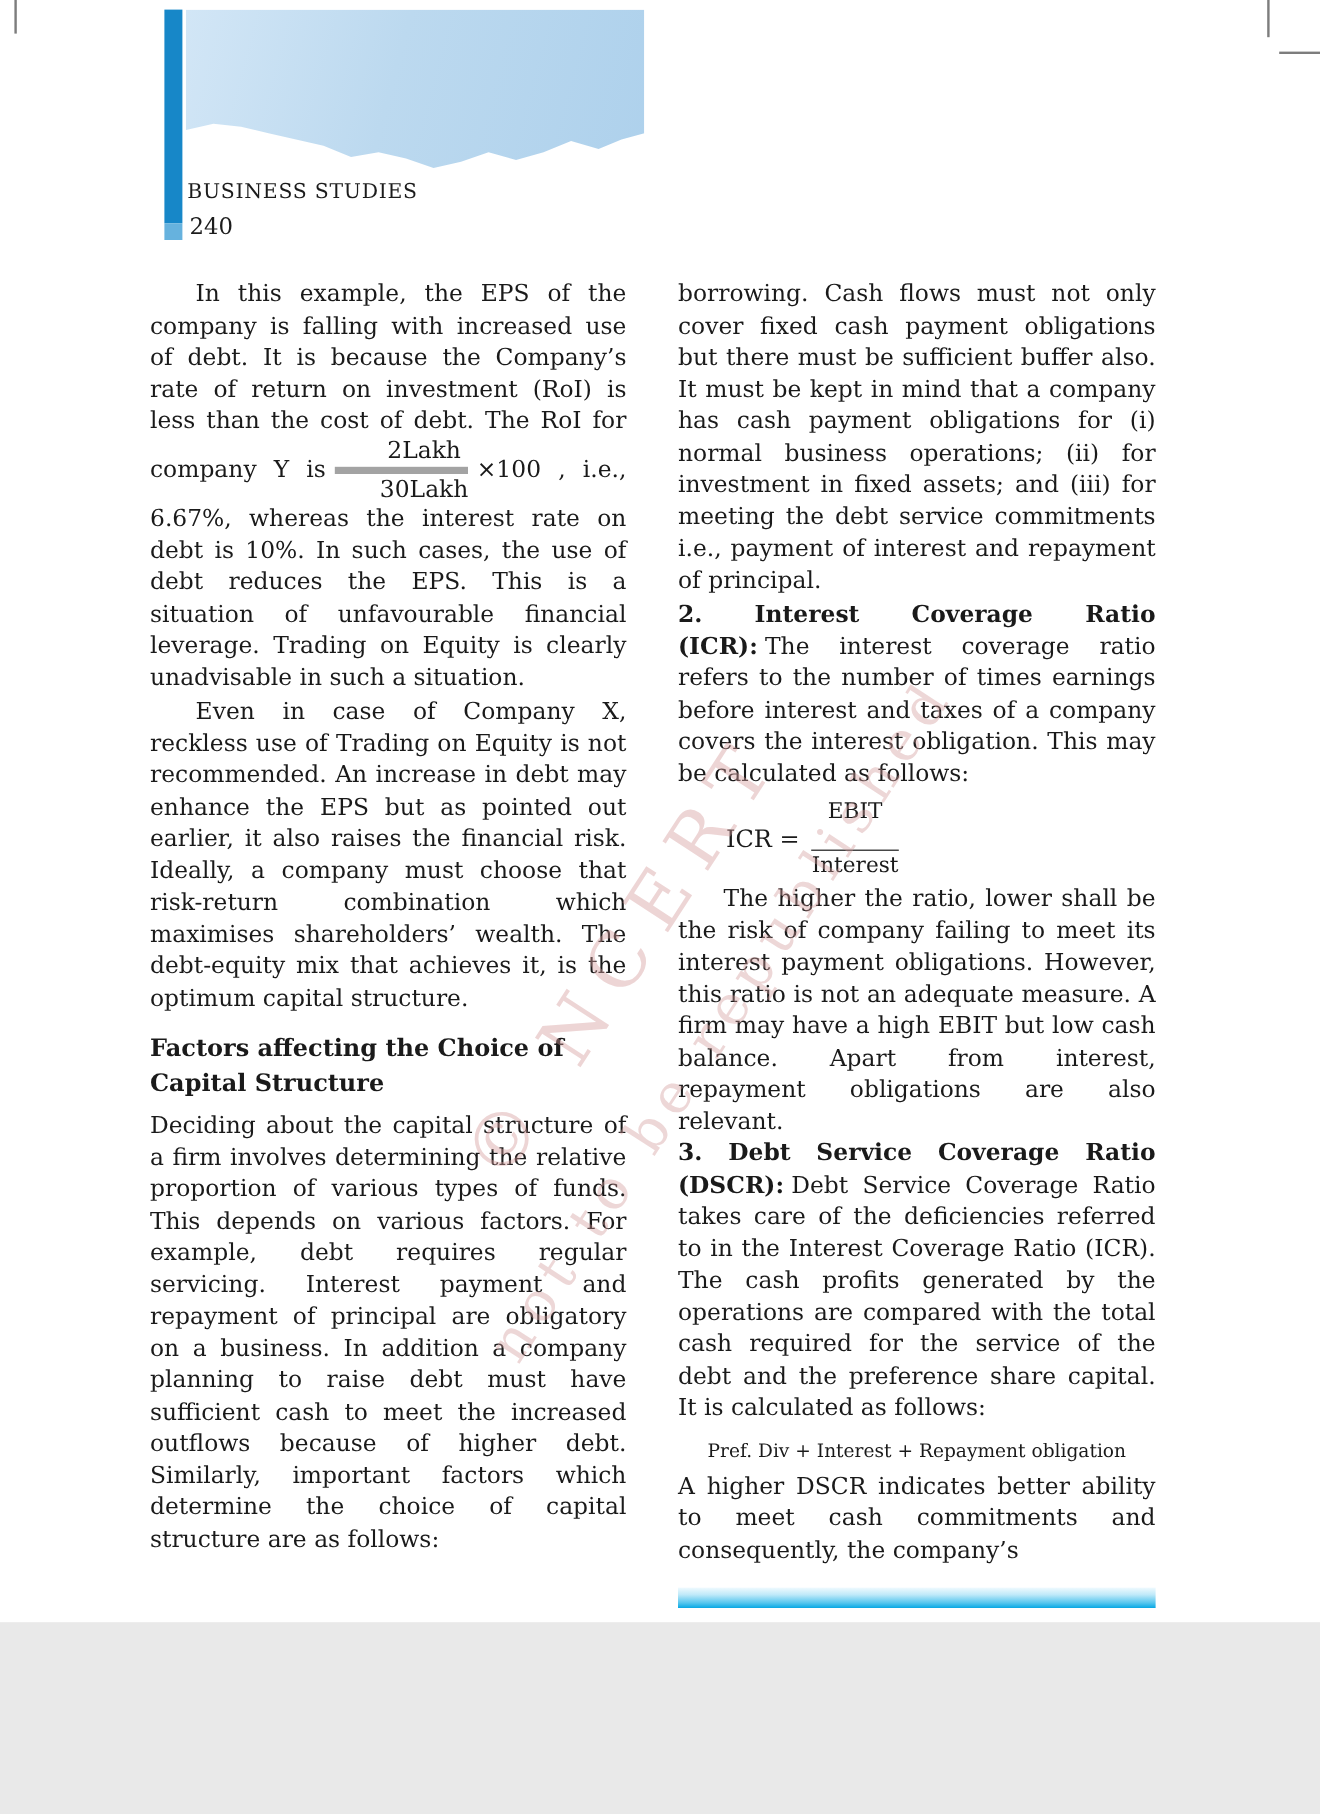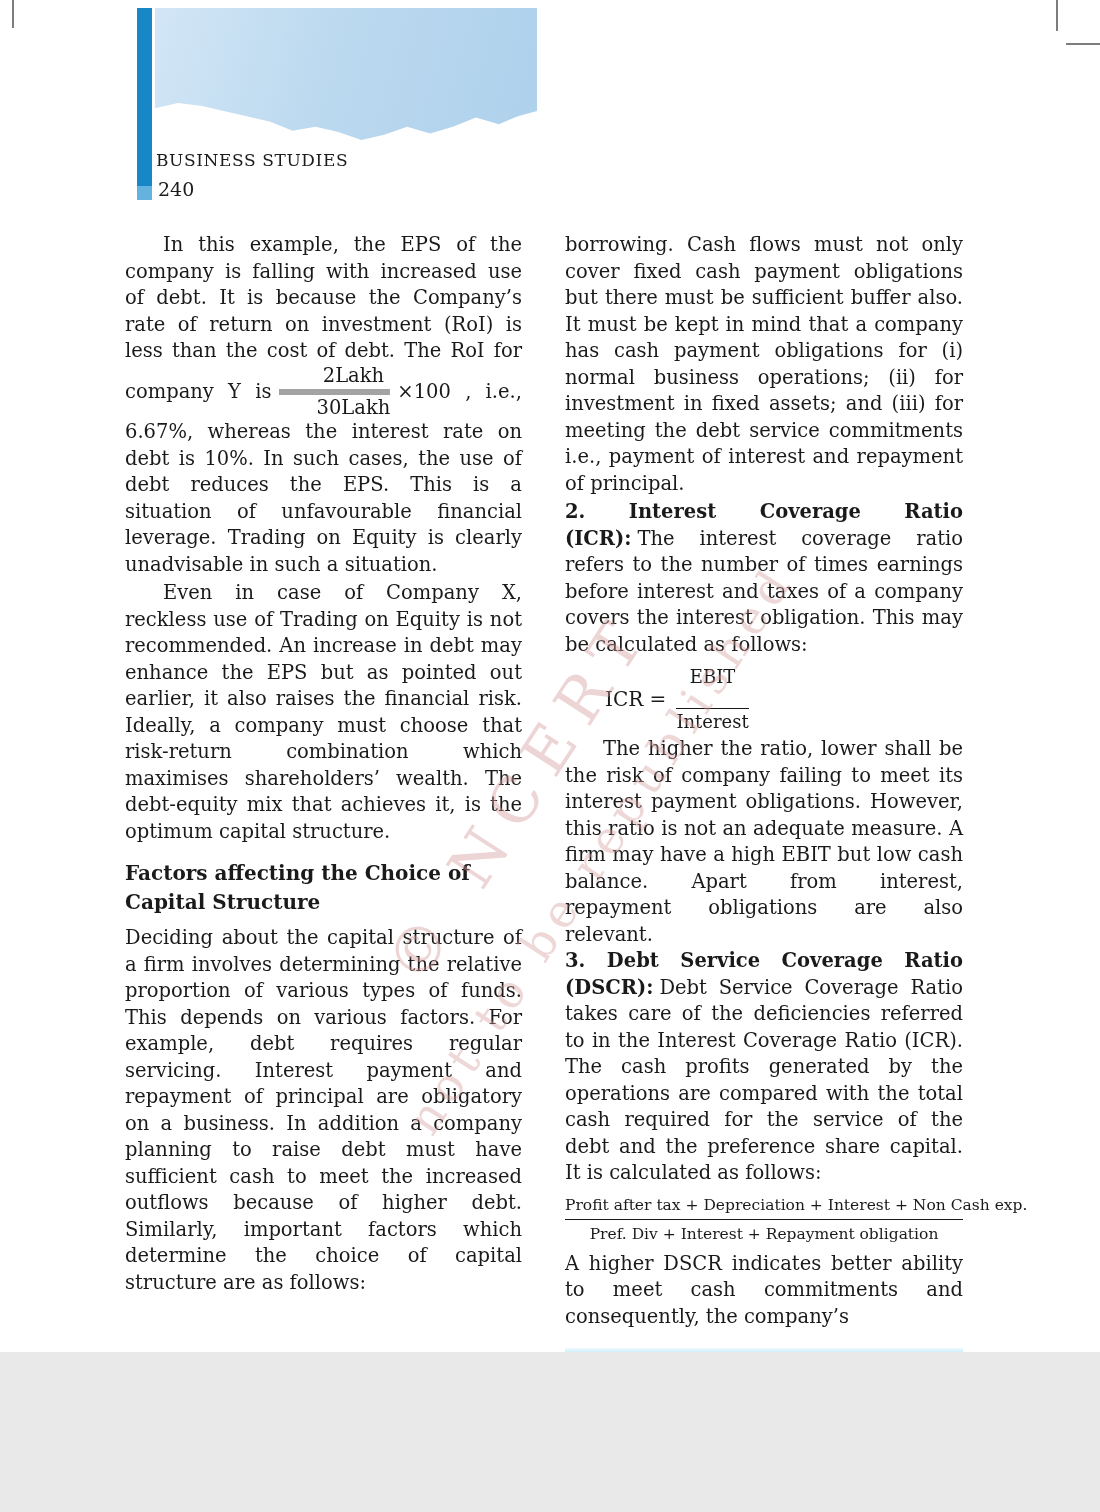--- a/index.html
+++ b/index.html
@@ -144,21 +144,20 @@
     <p class="icr-formula">
         <span class="lhs">ICR =</span>
         <span class="frac2">
           <span class="num">EBIT</span>
           <span class="den">Interest</span>
         </span>
       </p>
     <p class="indent">The higher the ratio, lower shall be the risk of company failing to meet its interest payment obligations. However, this ratio is not an adequate measure. A firm may have a high EBIT but low cash balance. Apart from interest, repayment obligations are also relevant.</p>
     <p><b class="lead">3. Debt Service Coverage Ratio (DSCR):</b><span>Debt Service Coverage Ratio takes care of the deficiencies referred to in the Interest Coverage Ratio (ICR). The cash profits generated by the operations are compared with the total cash required for the service of the debt and the preference share capital. It is calculated as follows:</span></p>
     <p class="dscr-formula">
-        <span class="num">Profit after tax + Depreciation + Interest + Non Cash exp.</span>
         <span class="den">Pref. Div + Interest + Repayment obligation</span>
       </p>
     <p>A higher DSCR indicates better ability to meet cash commitments and consequently, the company’s</p>
     <div class="end-bar"></div>
   </div>
 
   <div class="watermark">
     <span class="wm1">© NCERT</span>
     <span class="wm2">not to be republished</span>
   </div>

